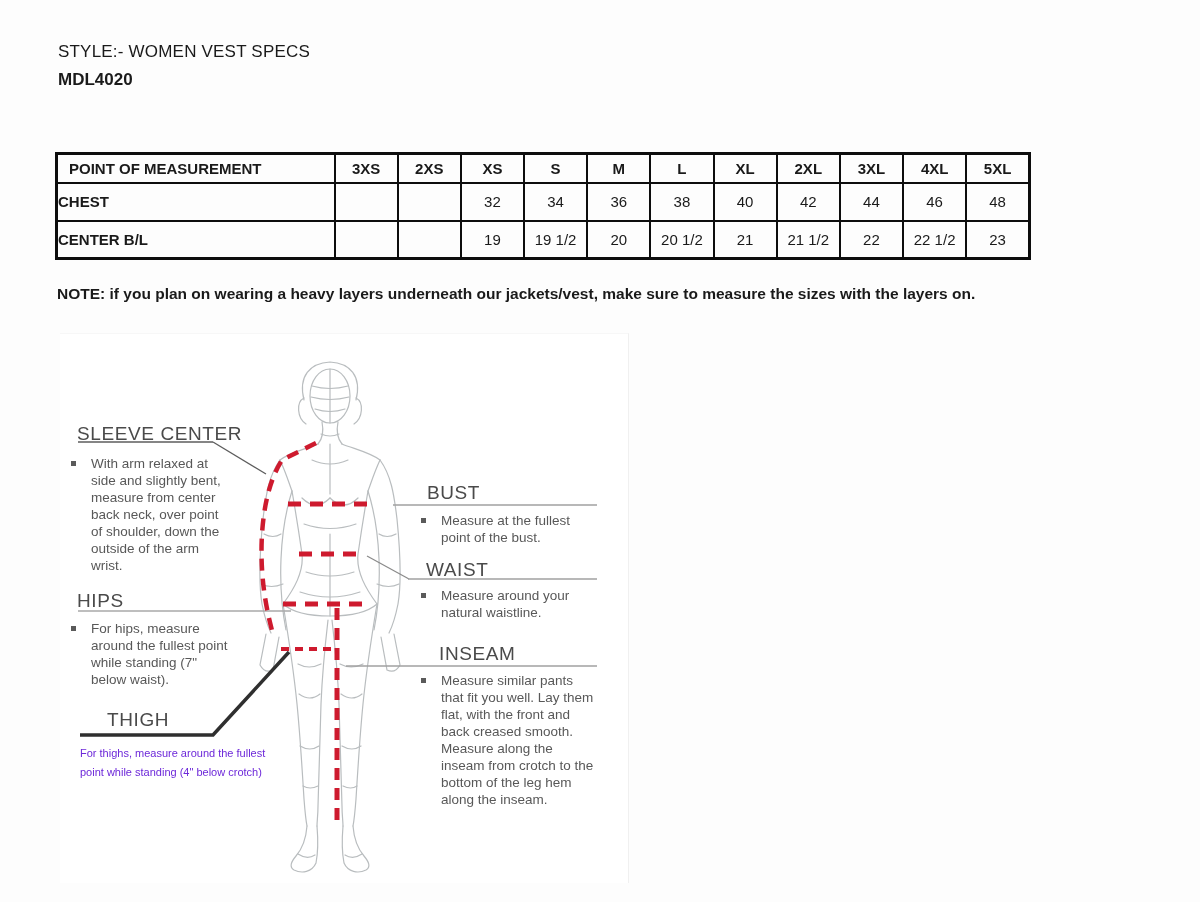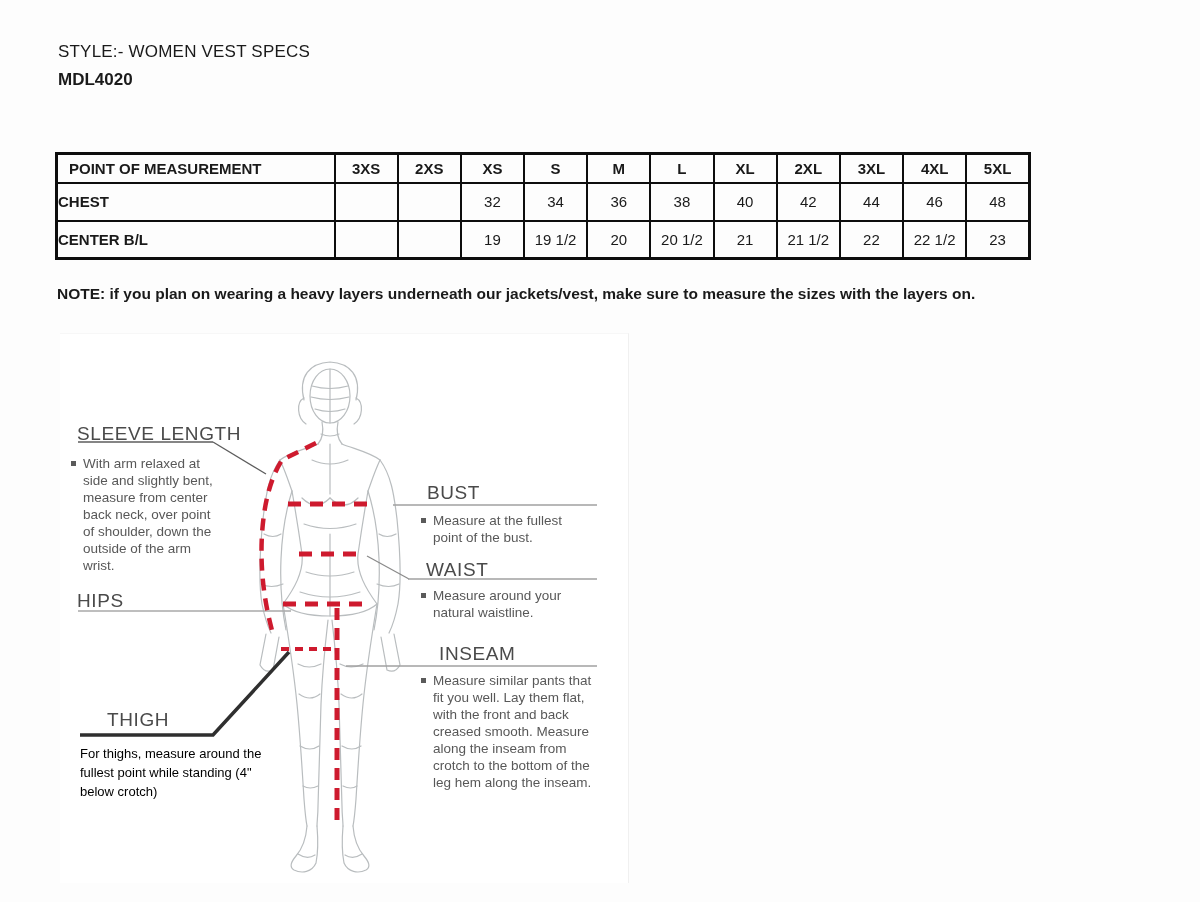--- a/index.html
+++ b/index.html
@@ -20,23 +20,23 @@
   td.rowlabel {text-align:left; font-weight:bold; padding-left:0;}
   td.val {font-weight:normal;}
 
   .note {position:absolute; left:57px; top:285px; font-size:15.5px; font-weight:bold; white-space:nowrap;}
 
   .diagram {position:absolute; left:60px; top:333px; width:568px; height:549px; background:#ffffff;
             border-top:1px solid #f7f7f7; border-right:1px solid #f0f0f0;}
   .diagram svg {position:absolute; left:0; top:0;}
 
   .dtitle {position:absolute; font-size:19px; color:#4a4a4a; letter-spacing:.6px; white-space:nowrap;}
-  .ddesc {position:absolute; display:flex; gap:7px; font-size:13.5px; line-height:17px; color:#585858;}
+  .ddesc {position:absolute; display:flex; gap:15px; font-size:13.5px; line-height:17px; color:#585858;}
   .ddesc .bullet {flex:none; width:5px; height:5px; background:#5a5a5a; margin-top:6px;}
-  .thigh-desc {font-size:13px; line-height:19px; color:#000000;}
+  .thigh-desc {font-size:11px; line-height:19px; color:#6d28d9;}
 
   .t-sleeve {left:17px;  top:89px;}
   .d-sleeve {left:11px;  top:121px; width:150px;}
   .t-hips   {left:17px;  top:256px;}
   .d-hips   {left:11px;  top:286px; width:164px;}
   .t-thigh  {left:19px;  top:375px;margin-left:28px;}
   .d-thigh  {left:20px;  top:410px; width:188px;}
   .t-bust   {left:367px; top:148px;}
   .d-bust   {left:361px; top:178px; width:154px;}
   .t-waist  {left:366px; top:225px;}
@@ -197,27 +197,31 @@
       <g fill="none" stroke="#ce1a2e">
         <path d="M256,109 L222,126 C210,145 204,170 202,200 C200,235 204,268 213,300" stroke-width="4.5" stroke-dasharray="12 8"></path>
         <path d="M228,170 L313,170" stroke-width="5" stroke-dasharray="13 9"></path>
         <path d="M239,220 L302,220" stroke-width="5" stroke-dasharray="13 9"></path>
         <path d="M223,270 L311,270" stroke-width="5" stroke-dasharray="13 9"></path>
         <path d="M221,315 L271,315" stroke-width="4" stroke-dasharray="8 6"></path>
         <path d="M277,274 L277,487" stroke-width="5" stroke-dasharray="12 8"></path>
       </g>
     </svg>
 
-    <div class="dtitle t-sleeve">SLEEVE LENGTH</div>
+    <div class="dtitle t-sleeve">SLEEVE CENTER</div>
     <div class="ddesc d-sleeve">
       <span class="bullet"></span>
       <span>With arm relaxed at side and slightly bent, measure from center back neck, over point of shoulder, down the outside of the arm wrist.</span>
     </div>
 
     <div class="dtitle t-hips">HIPS</div>
+    <div class="ddesc d-hips">
+      <span class="bullet"></span>
+      <span>For hips, measure around the fullest point while standing (7" below waist).</span>
+    </div>
 
     <div class="dtitle t-thigh">THIGH</div>
     <div class="ddesc thigh-desc d-thigh">
       <span>For thighs, measure around the fullest point while standing (4" below crotch)</span>
     </div>
 
     <div class="dtitle t-bust">BUST</div>
     <div class="ddesc d-bust">
       <span class="bullet"></span>
       <span>Measure at the fullest point of the bust.</span>

